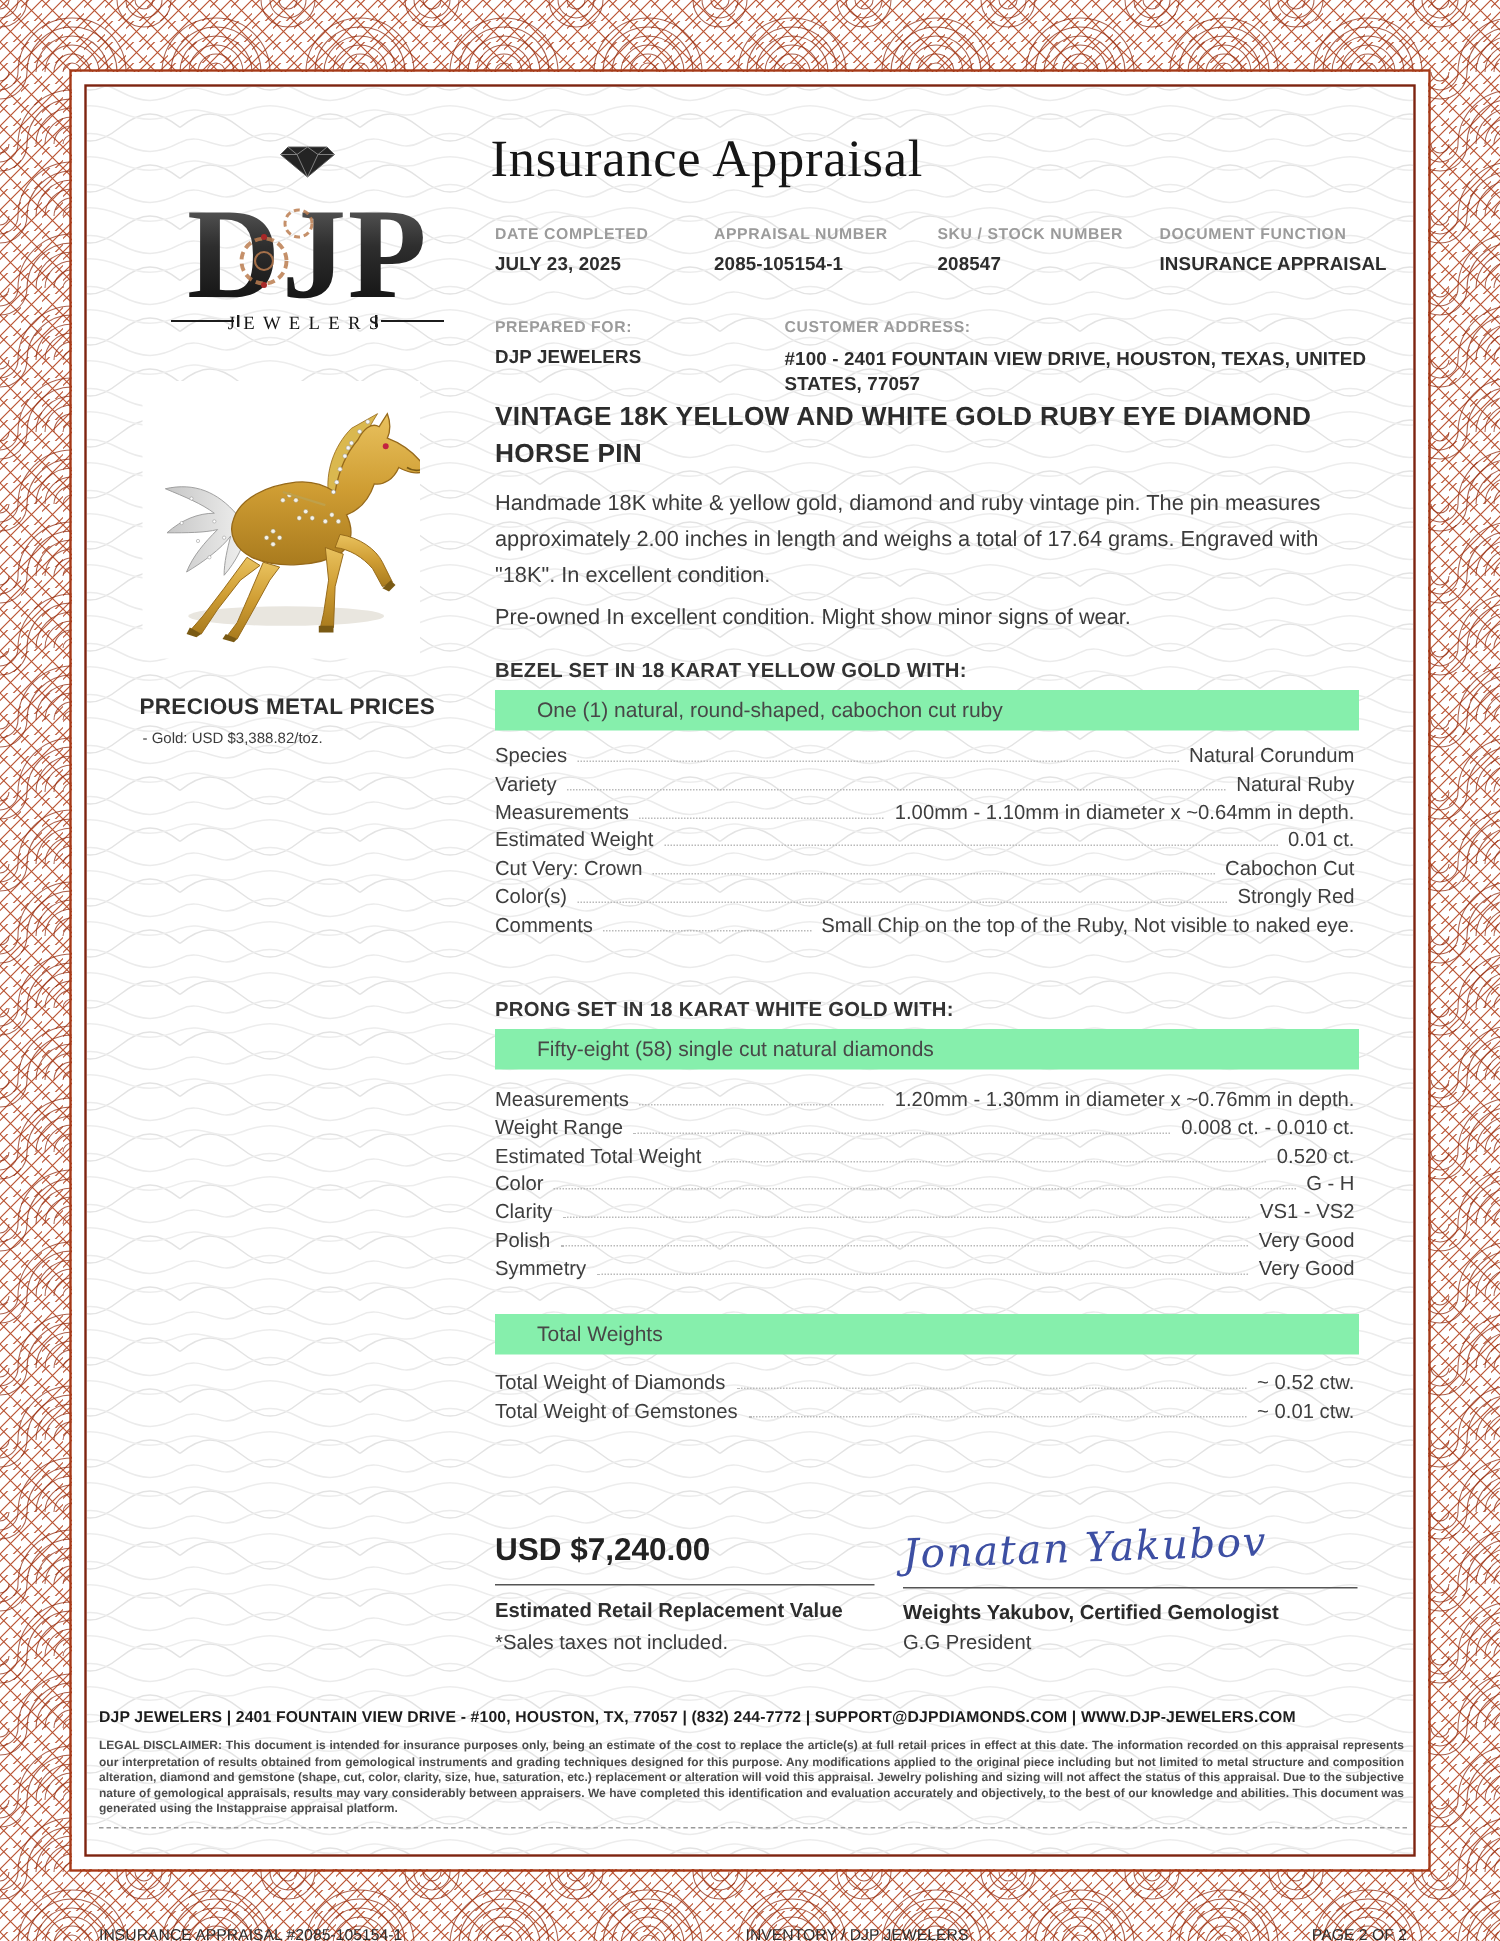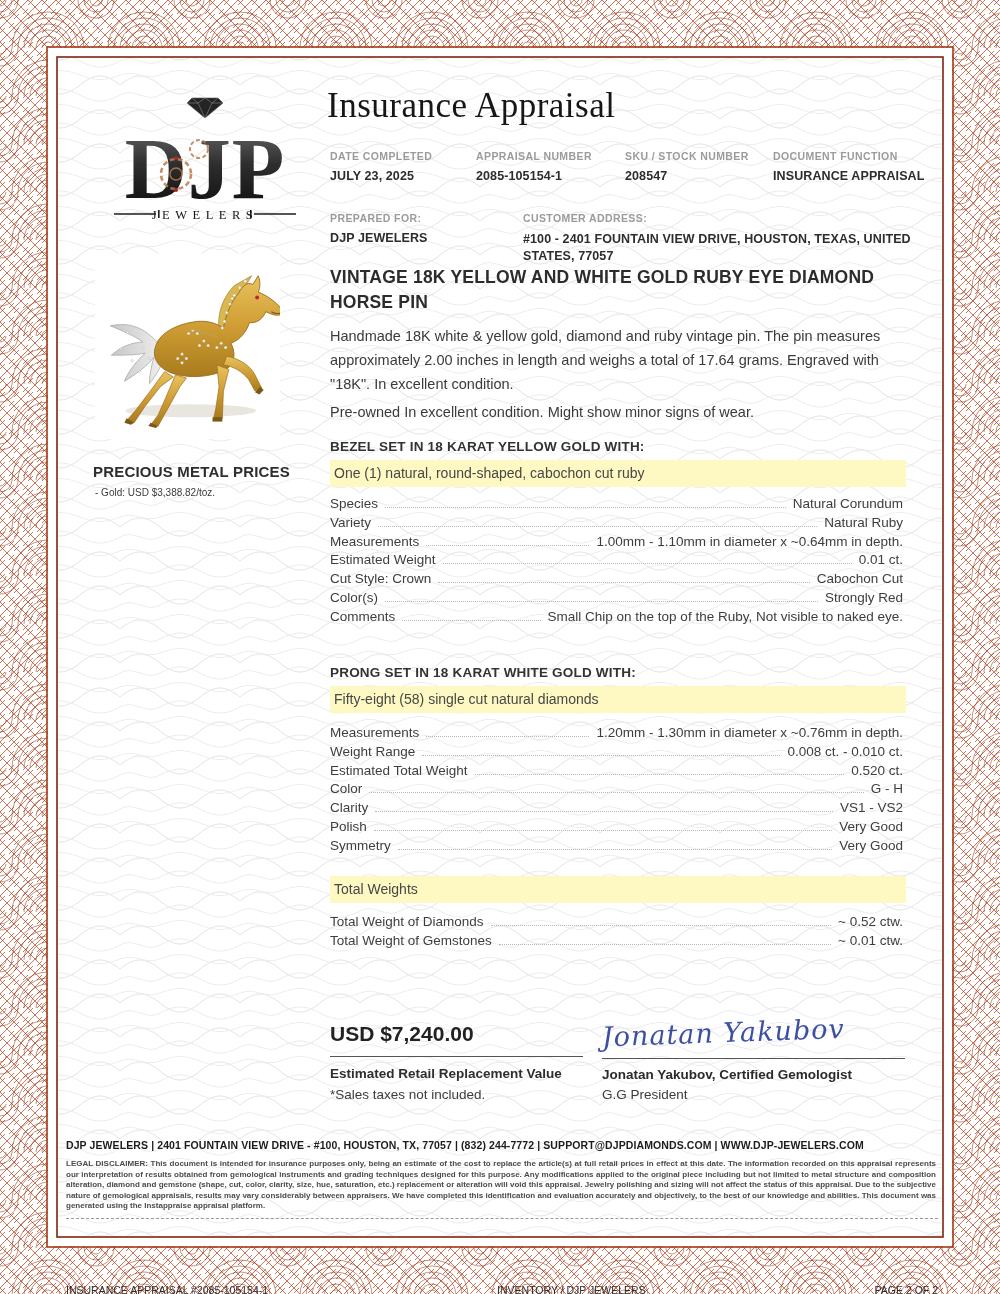--- a/index.html
+++ b/index.html
@@ -14,22 +14,22 @@
   .meta-label{font-size:10.5px;color:#9b9b9b;letter-spacing:.4px;font-weight:bold;}
   .meta-value{margin-top:7px;font-size:12.5px;font-weight:bold;color:#2d2d2d;letter-spacing:.1px;}
   .prep-grid{display:grid;grid-template-columns:193px 392px;}
 
   
   .item-title{font-size:17.5px;font-weight:bold;color:#2c2c2c;line-height:24.5px;letter-spacing:.2px;}
   .body-par{font-size:14.5px;line-height:24px;color:#3b3b3b;}
 
   
   .sec-heading{font-size:13.5px;font-weight:bold;color:#333;letter-spacing:.2px;}
-  .sec-banner{width:576px;height:27px;line-height:27px;background:#fef9c3;color:#474747;
-              font-size:14px;padding-left:4px;box-sizing:border-box;}
+  .sec-banner{width:576px;height:27px;line-height:27px;background:#86efac;color:#474747;
+              font-size:14px;padding-left:28px;box-sizing:border-box;}
   .rows{width:573px;}
   .spec-row{display:flex;align-items:flex-end;font-size:13.5px;color:#3e3e3e;line-height:14px;margin-bottom:4.8px;}
   .spec-label{white-space:nowrap;}
   .spec-value{white-space:nowrap;text-align:left;}
   .spec-leader{flex:1;border-bottom:1.6px dotted #b9b9b9;margin:0 7px;transform:translateY(-3px);min-width:20px;}
 
   
   .img-box{width:185px;height:185px;background:#ffffff;}
   .pm-title{font-size:15px;font-weight:bold;color:#2e2e2e;letter-spacing:.2px;}
   .pm-line{font-size:10px;color:#3c3c3c;}
@@ -257,21 +257,21 @@
         <span class="spec-label">Measurements</span>
         <span class="spec-leader"></span>
         <span class="spec-value">1.00mm - 1.10mm in diameter x ~0.64mm in depth.</span>
       </div>
       <div class="spec-row">
         <span class="spec-label">Estimated Weight</span>
         <span class="spec-leader"></span>
         <span class="spec-value">0.01 ct.</span>
       </div>
       <div class="spec-row">
-        <span class="spec-label">Cut Style: Crown</span>
+        <span class="spec-label">Cut Very: Crown</span>
         <span class="spec-leader"></span>
         <span class="spec-value">Cabochon Cut</span>
       </div>
       <div class="spec-row">
         <span class="spec-label">Color(s)</span>
         <span class="spec-leader"></span>
         <span class="spec-value">Strongly Red</span>
       </div>
       <div class="spec-row">
         <span class="spec-label">Comments</span>
@@ -337,21 +337,21 @@
   <div class="abs" style="left:330px;top:1022px;width:253px;">
     <div class="val-amount">USD $7,240.00</div>
     <div class="val-rule"></div>
     <div class="val-label">Estimated Retail Replacement Value</div>
     <div class="val-note">*Sales taxes not included.</div>
   </div>
 
   <div class="abs" style="left:602px;top:1016px;width:305px;">
     <div class="sig-script">Jonatan Yakubov</div>
     <div class="sig-rule"></div>
-    <div class="sig-name">Jonatan Yakubov, Certified Gemologist</div>
+    <div class="sig-name">Weights Yakubov, Certified Gemologist</div>
     <div class="sig-title">G.G President</div>
   </div>
 
   <div class="abs contact" style="left:66px;top:1139px;width:870px;">DJP JEWELERS | 2401 FOUNTAIN VIEW DRIVE - #100, HOUSTON, TX, 77057 | (832) 244-7772 | SUPPORT@DJPDIAMONDS.COM | WWW.DJP-JEWELERS.COM</div>
   <div class="abs disclaimer" style="left:66px;top:1159px;width:870px;">LEGAL DISCLAIMER: This document is intended for insurance purposes only, being an estimate of the cost to replace the article(s) at full retail prices in effect at this date. The information recorded on this appraisal represents our interpretation of results obtained from gemological instruments and grading techniques designed for this purpose. Any modifications applied to the original piece including but not limited to metal structure and composition alteration, diamond and gemstone (shape, cut, color, clarity, size, hue, saturation, etc.) replacement or alteration will void this appraisal. Jewelry polishing and sizing will not affect the status of this appraisal.  Due to the subjective nature of gemological appraisals, results may vary considerably between appraisers. We have completed this identification and evaluation accurately and objectively, to the best of our knowledge and abilities. This document was generated using the Instappraise appraisal platform.</div>
   <div class="abs dash-sep" style="left:66px;top:1218px;"></div>
   <div class="abs strip" style="left:66px;top:1284px;">
     <span>INSURANCE APPRAISAL #2085-105154-1</span>
     <span>INVENTORY / DJP JEWELERS</span>
     <span>PAGE 2 OF 2</span>

